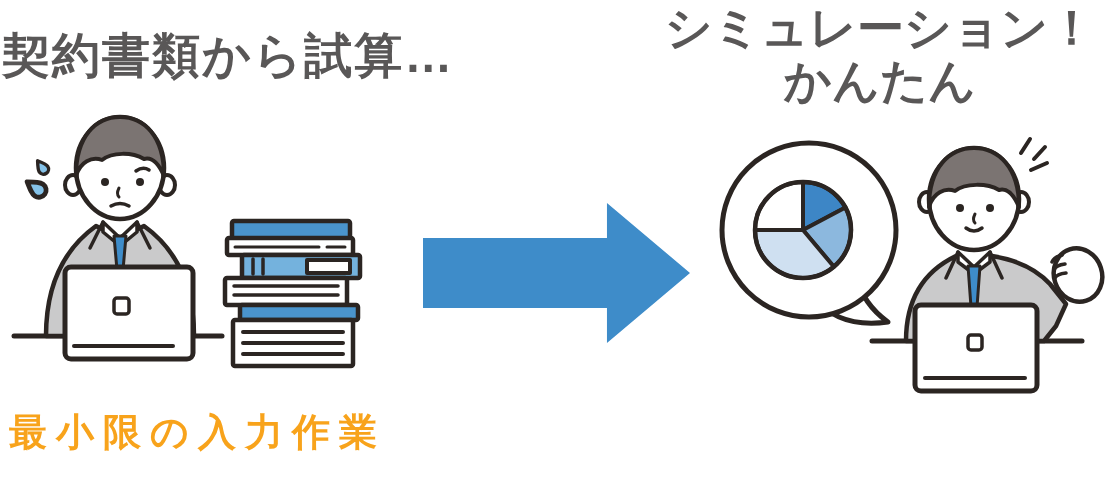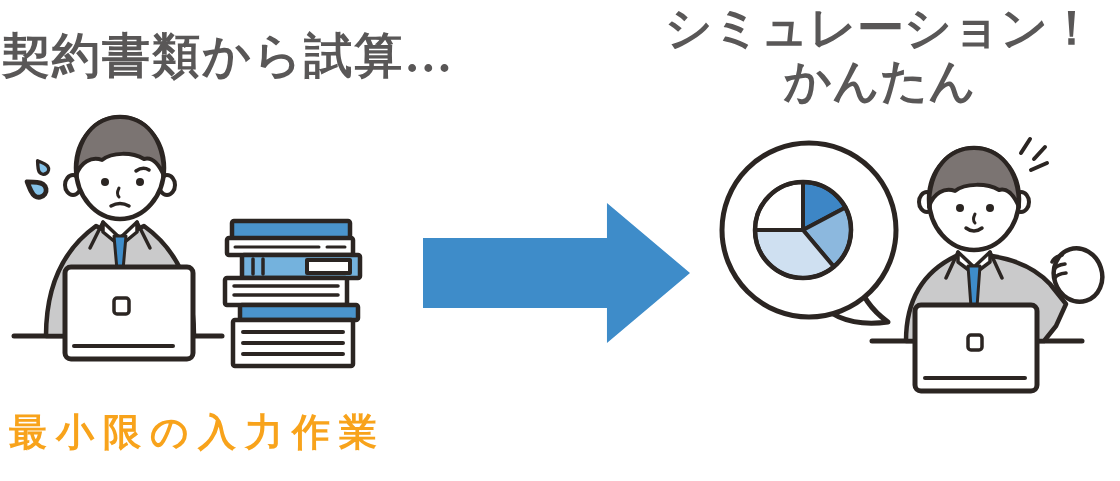--- a/index.html
+++ b/index.html
@@ -4,21 +4,21 @@
 <style>
   :root{
     --ink:#2b2522; --caption-gray:#595757; --caption-orange:#f8a31b;
     --arrow-blue:#3e8cc9; --suit-gray:#cacacb; --hair-gray:#7b7472;
     --tie-blue:#3e8cc9; --sweat-blue:#85c2e8; --book-blue:#4a94cc;
     --book-light-blue:#74b2dd; --pie-dark:#3d86c6; --pie-mid:#8cb8de; --pie-light:#cfe0f1;
   }
   html,body{margin:0;padding:0;background:#fff;}
   .stage{
     position:relative; width:1120px; height:481px; background:#fff; overflow:hidden;
-    font-family:Liberation Serif, serif;
+    font-family:Liberation Sans, sans-serif;
   }
   .caption{position:absolute; font-weight:bold; color:var(--caption-gray); white-space:nowrap;}
   .caption-left{left:2px; top:24px; font-size:48px; letter-spacing:2px;}
   .caption-right{left:640px; top:2px; width:480px; text-align:center; font-size:47px; line-height:1.12; letter-spacing:0;}
   .caption-bottom{left:0; top:407px; width:1120px; text-align:left; font-size:38px; letter-spacing:9px; text-indent:9px; color:var(--caption-orange);}
   .abs{position:absolute;}
   .arrow{
     left:423px; top:203px; width:267px; height:140px; background:var(--arrow-blue);
     clip-path:polygon(0 25%, 68.9% 25%, 68.9% 0, 100% 50%, 68.9% 100%, 68.9% 75%, 0 75%);
   }

